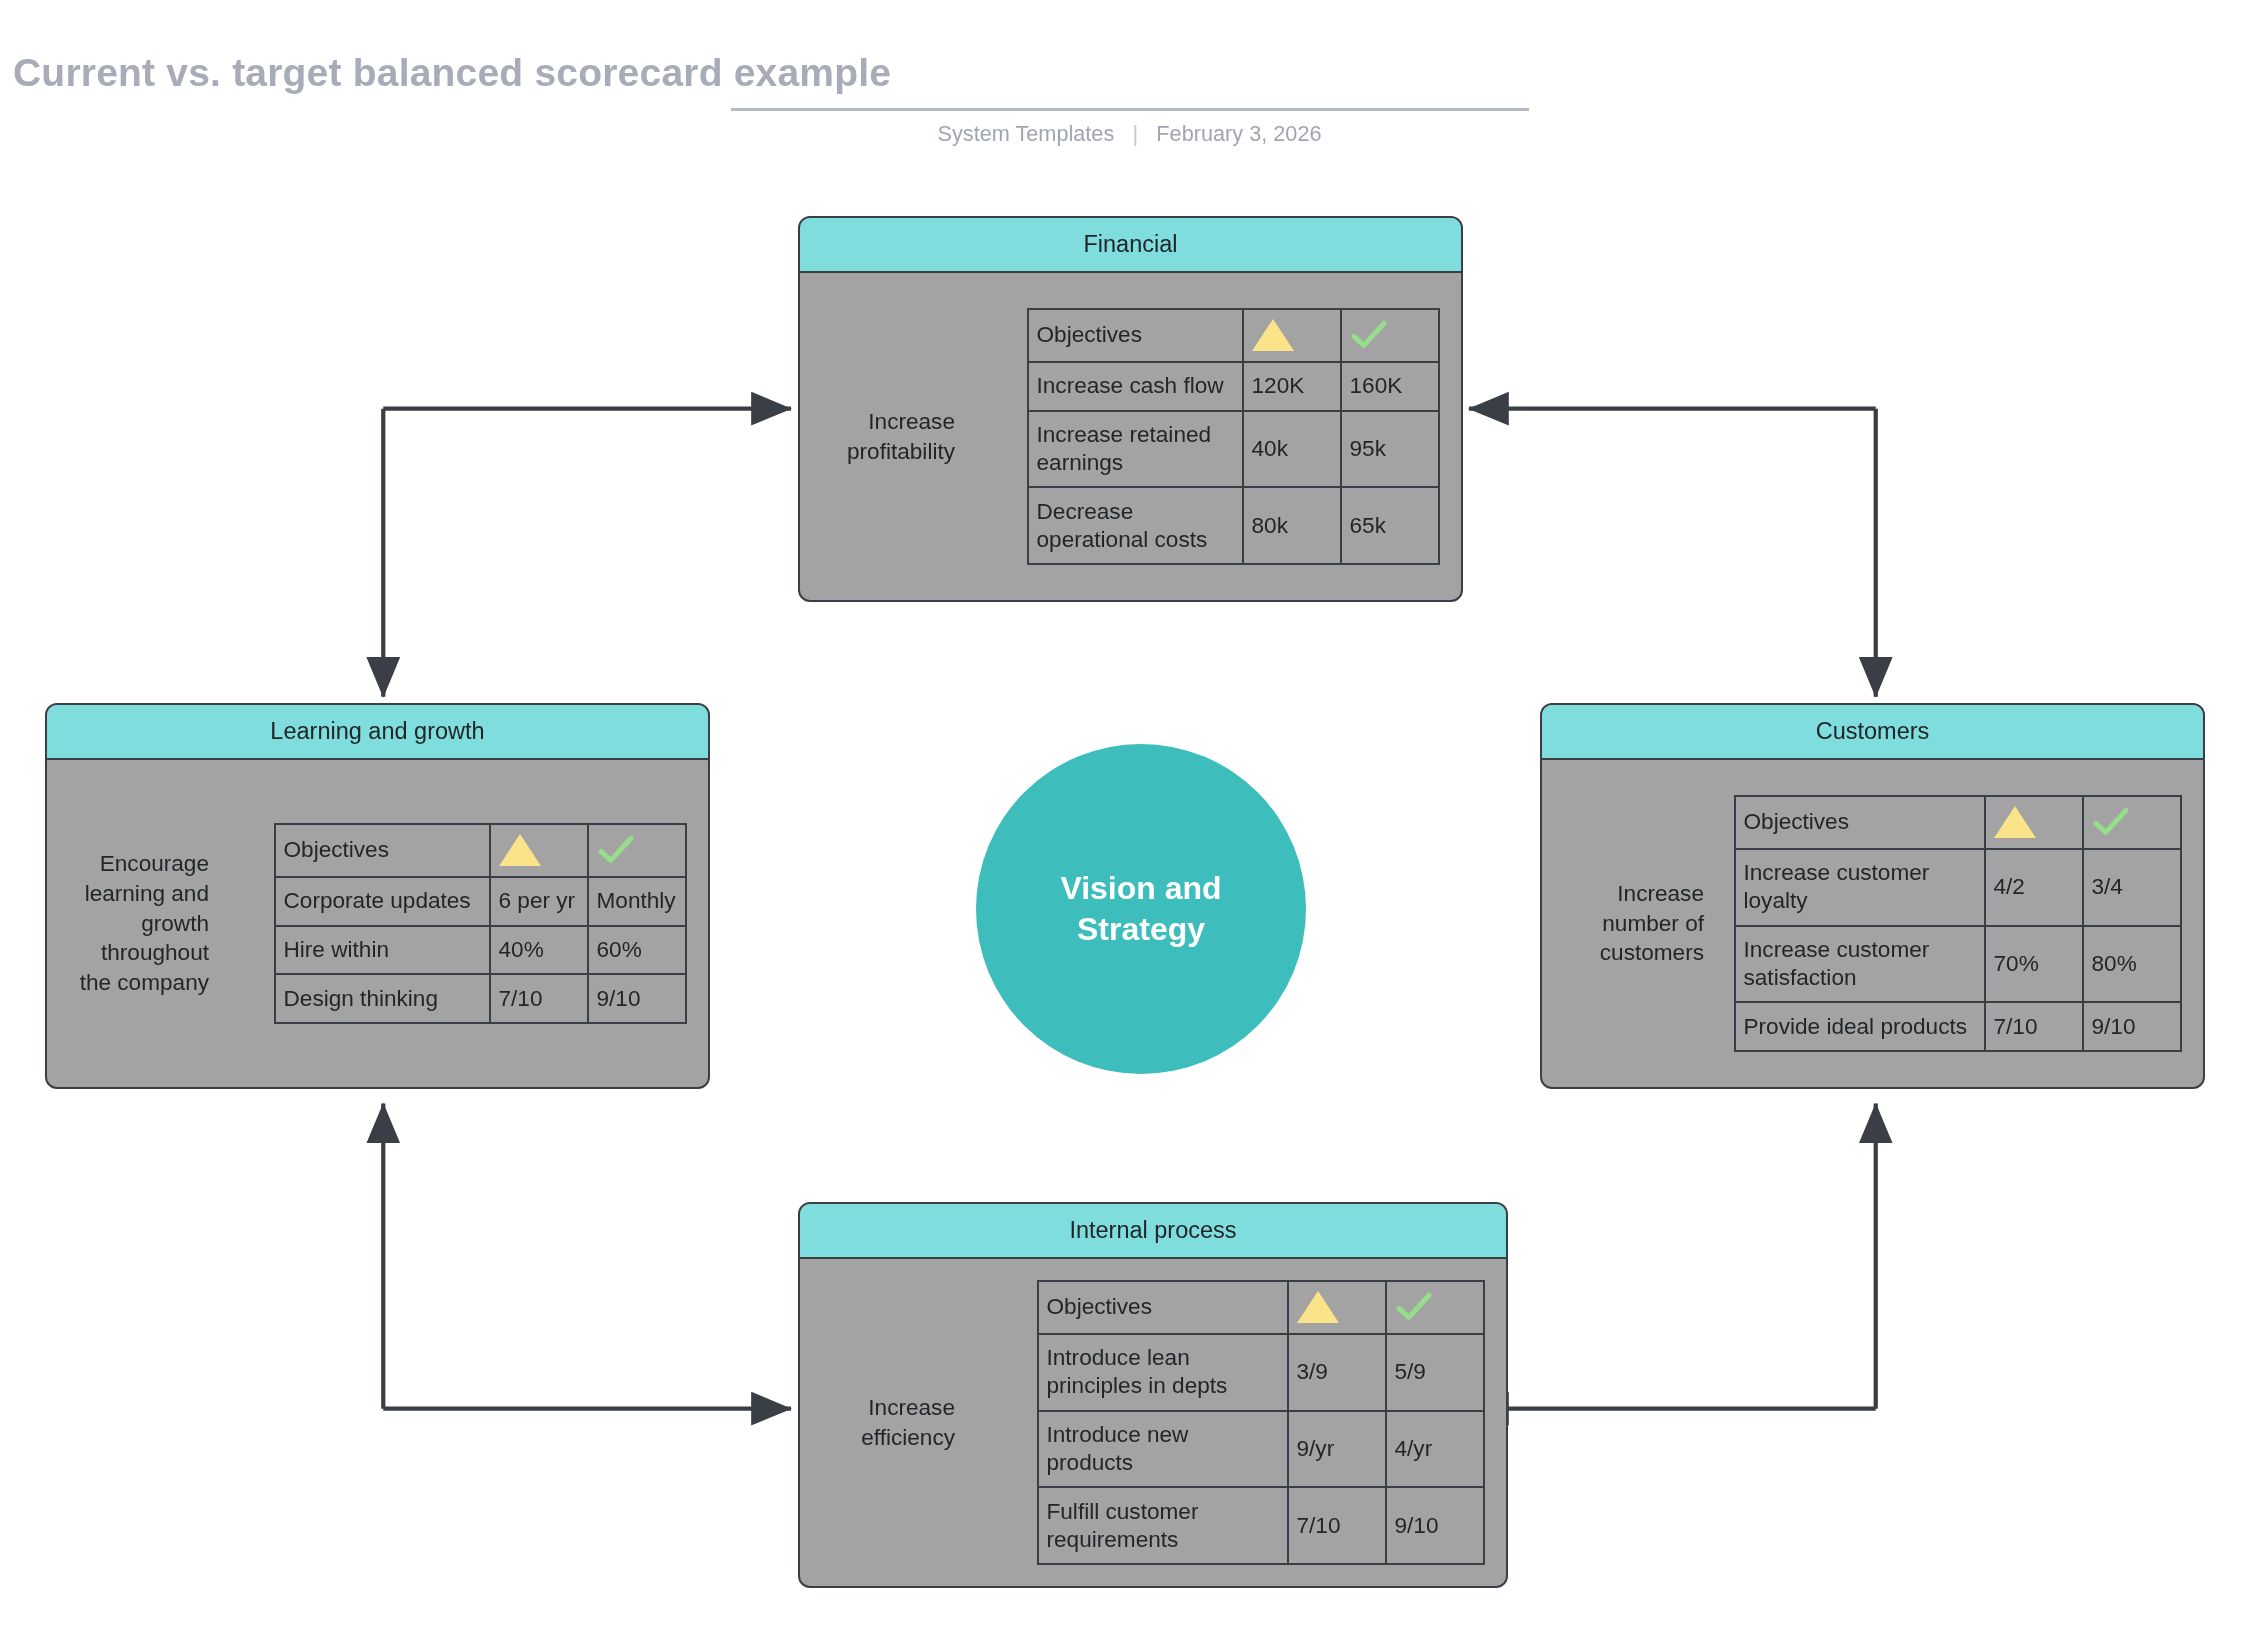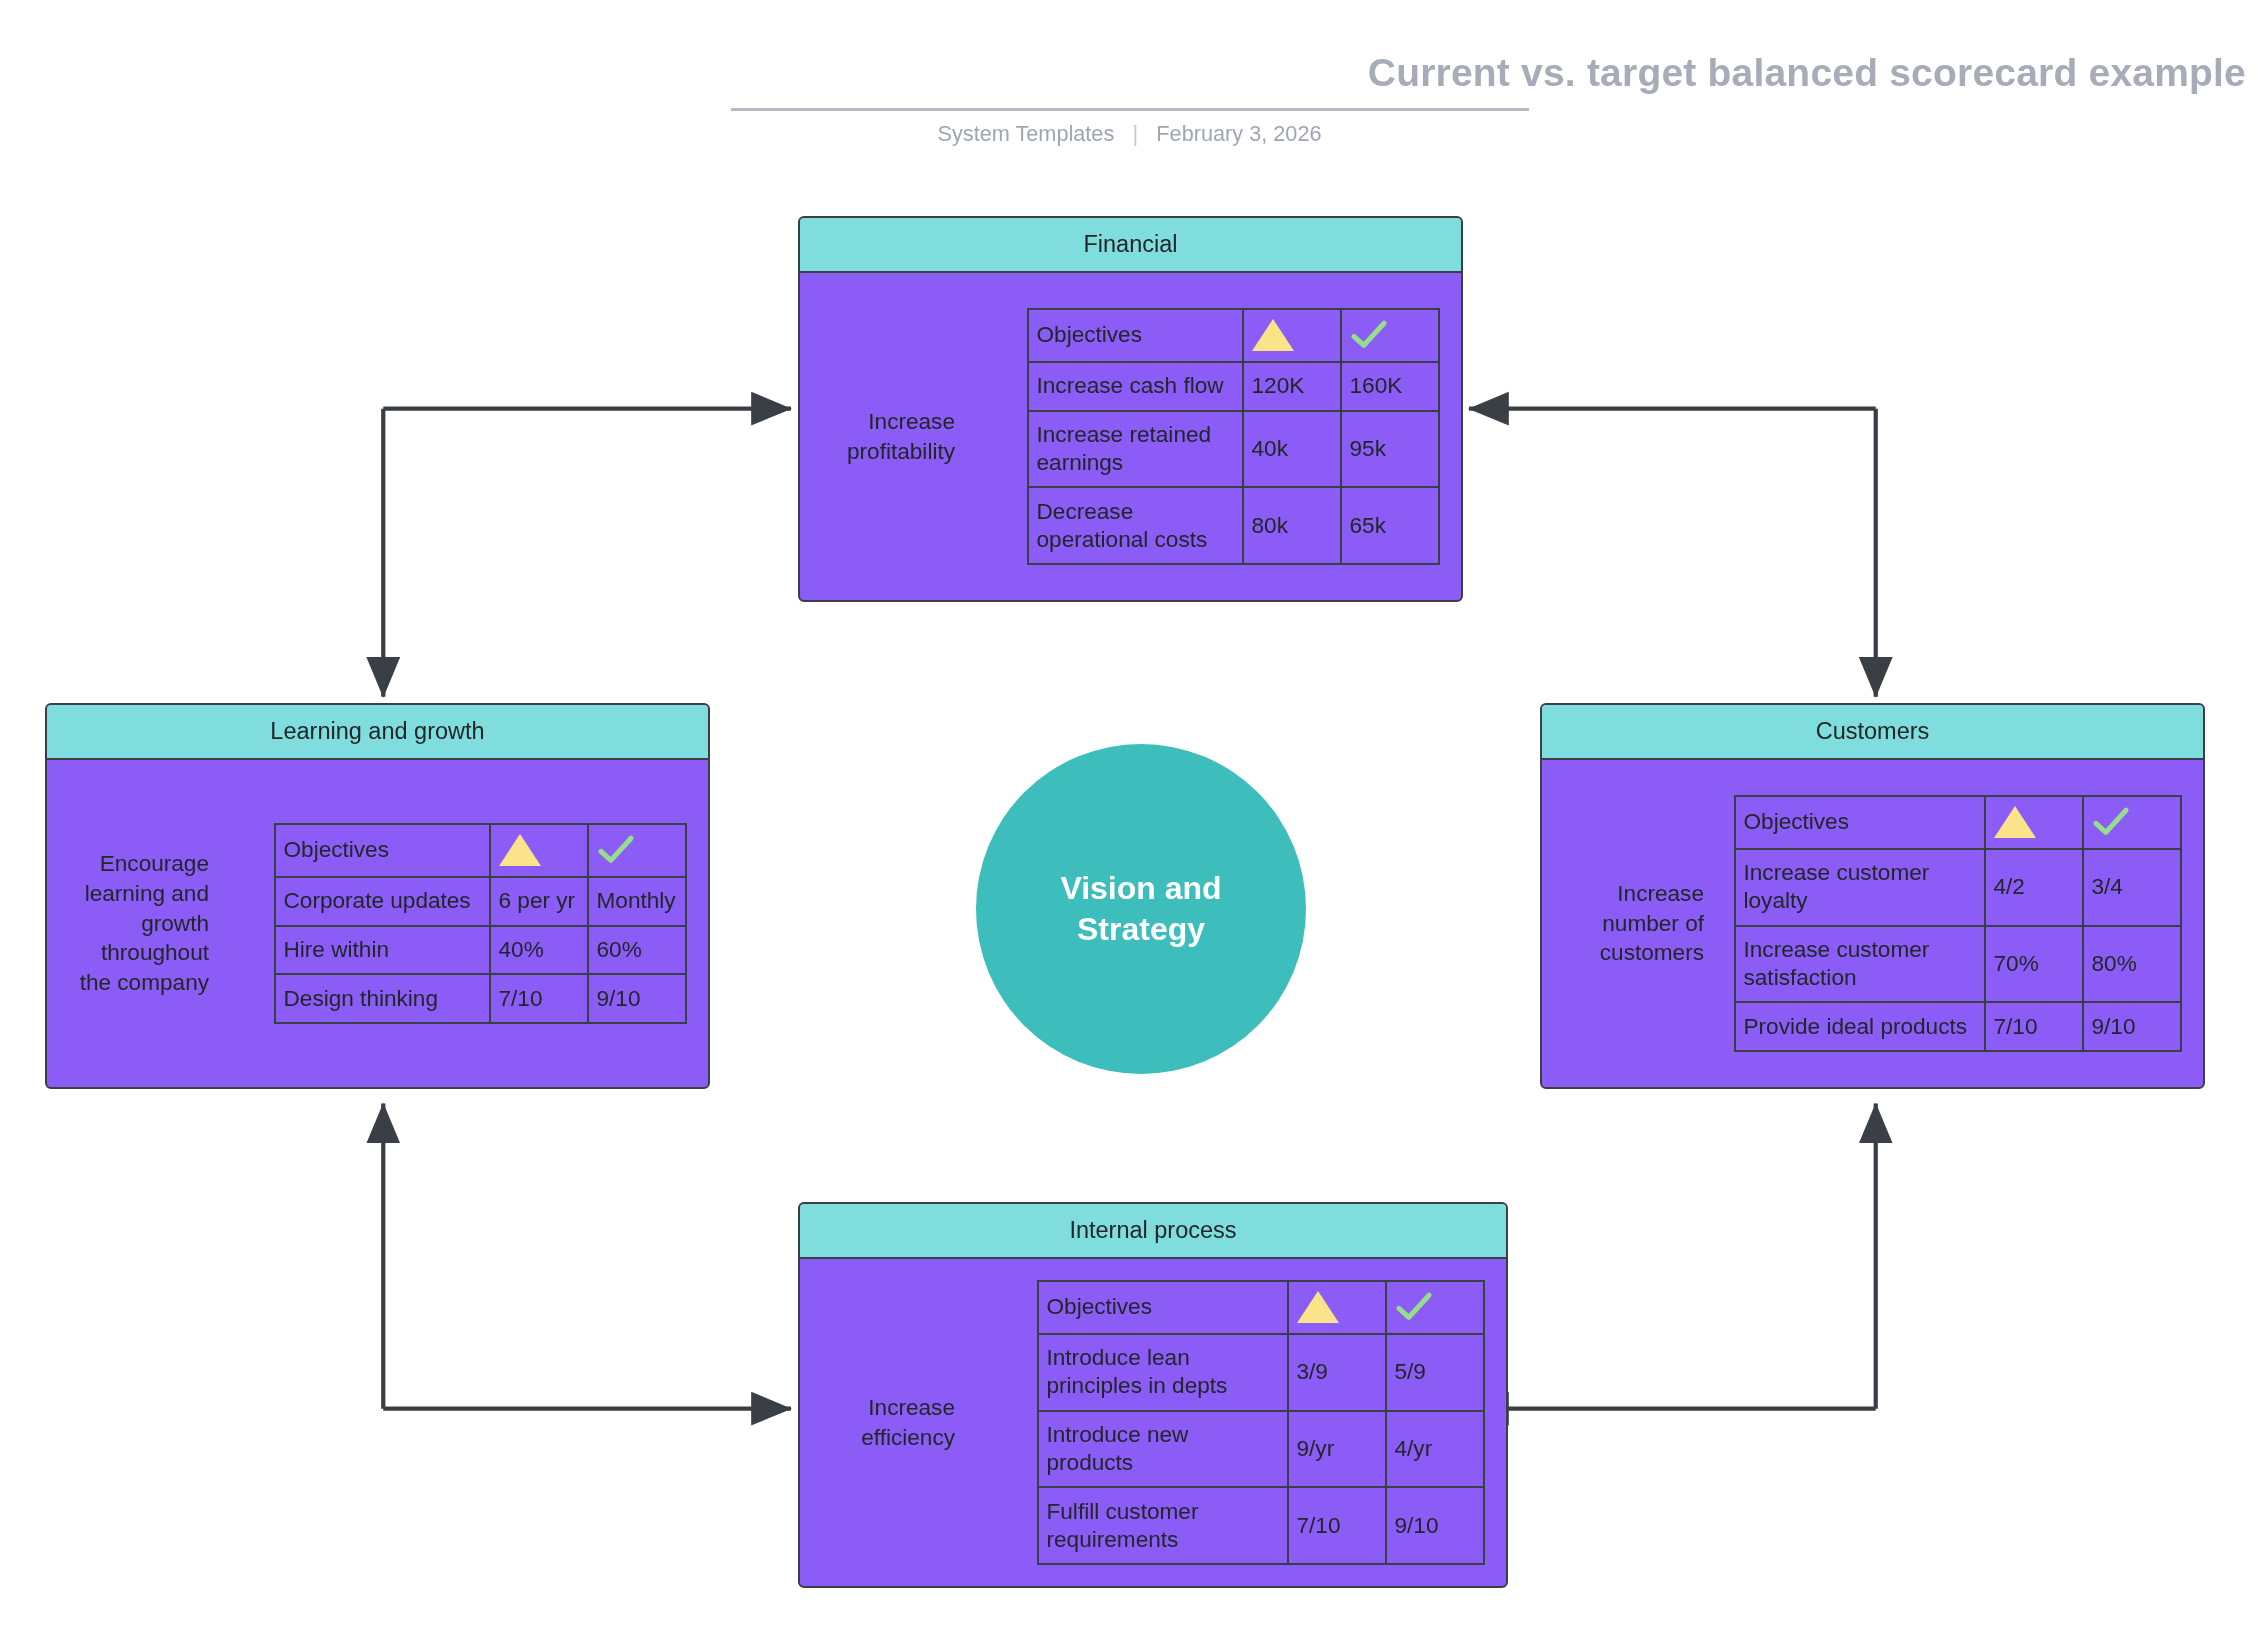--- a/index.html
+++ b/index.html
@@ -15,21 +15,21 @@
     width: 2259px;
     height: 1629px;
     background: #ffffff;
   }
 
   
   .doc-header {
     position: absolute;
     left: 0; top: 52px;
     width: 2259px;
-    text-align: right;
+    text-align: left;
     text-decoration: underline;
   }
   .doc-title {
     font-size: 39px;
     font-weight: bold;
     color: #a7acb8;
     letter-spacing: 0.2px;
     line-height: 1.1;
     display: inline-block;
     padding: 0 13px 11.3px 13px;
@@ -62,23 +62,23 @@
   #connectors {
     position: absolute;
     left: 0; top: 0;
     width: 2259px; height: 1629px;
     pointer-events: none;
   }
 
   
   .card {
     position: absolute;
-    background: #8b5cf6;
+    background: #a3a3a3;
     border: 2.4px solid #3a3f45;
-    border-radius: 6px;
+    border-radius: 12px;
     overflow: hidden;
   }
   .card-header {
     height: 55px;
     background: #7fdedd;
     border-bottom: 2.4px solid #3a3f45;
     display: flex;
     align-items: center;
     justify-content: center;
     font-size: 23.5px;

